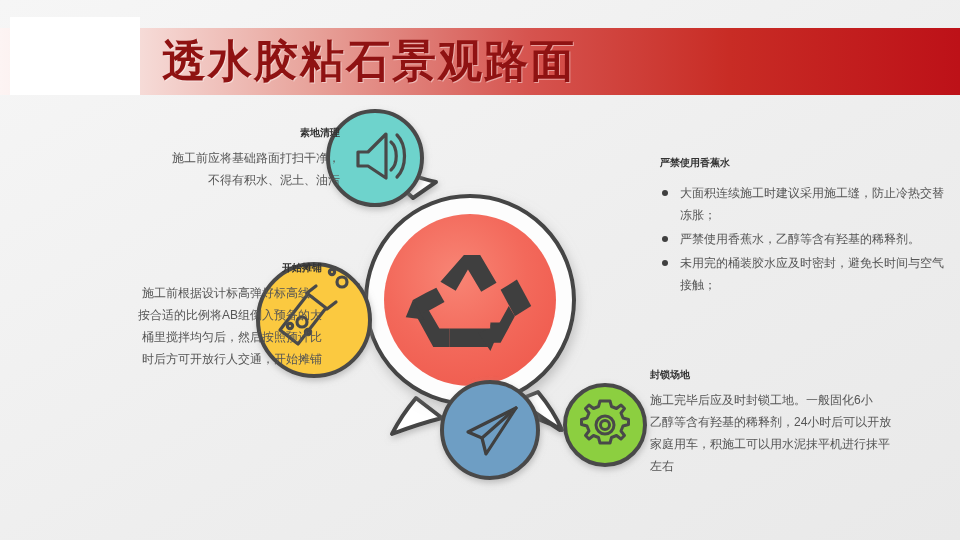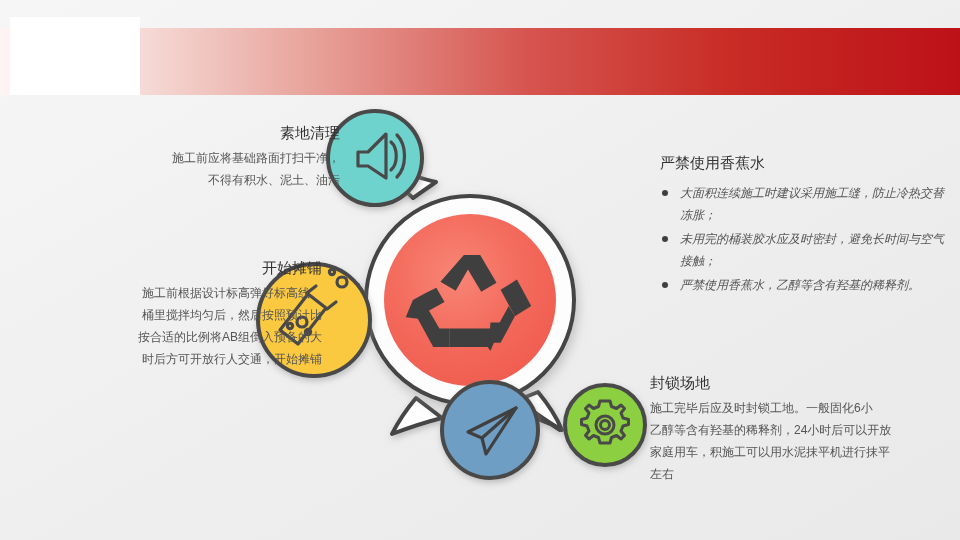--- a/index.html
+++ b/index.html
@@ -29,50 +29,51 @@
     text-shadow:1px 1px 0 rgba(255,255,255,.45);
   }
 
   
   .graphic{position:absolute;left:250px;top:100px;width:440px;height:400px;}
   .graphic svg{display:block;}
 
   
   .blk{position:absolute;color:#4a4a4a;}
   .blk .hd{
-    font-weight:normal;color:#333333;
-    font-size:15px;line-height:22px;margin-bottom:3px;
+    font-weight:bold;color:#333333;
+    font-size:10px;line-height:22px;margin-bottom:3px;
   }
   .blk .ln{font-size:12px;line-height:22px;color:#555555;white-space:nowrap;}
 
   .blk-right{text-align:right;}
   .blk-left{text-align:left;}
 
   #b-sudi   {left:90px; top:122px; width:250px;}
   #b-jiaoban{left:22px; top:257px; width:300px;}
   #b-tanping{left:100px;top:420px; width:330px;}
   #b-zhuyi  {left:660px;top:152px; width:290px;}
-  #b-fengsuo{left:650px;top:372px; width:300px;}
+  #b-fengsuo{left:650px;top:364px; width:300px;}
 
   
   ul.bul{list-style:none;margin:8px 0 0 0;padding:0;}
-  ul.bul li{position:relative;padding-left:20px;margin-bottom:2px;font-style:italic;}
+  ul.bul li{position:relative;padding-left:20px;margin-bottom:2px;}
   ul.bul li .dot{
     position:absolute;left:2px;top:8px;width:6px;height:6px;
     border-radius:50%;background:#3f3f3f;
   }
   ul.bul li .ln{white-space:normal;}
 </style>
 </head>
 <body>
 
 <div id="slide">
 
   <div class="title-band"></div>
   <div class="title-white-block"></div>
+  <div class="title-text">透水胶粘石景观路面</div>
 
   <div class="graphic">
     <svg width="440" height="400" viewBox="0 0 440 400" xmlns="http://www.w3.org/2000/svg">
       <defs>
         <radialGradient id="redgrad" cx="42%" cy="35%" r="75%">
           <stop offset="0%" stop-color="#f88575"></stop>
           <stop offset="55%" stop-color="#f3695b"></stop>
           <stop offset="100%" stop-color="#ef5a4d"></stop>
         </radialGradient>
         <filter id="softshadow" x="-40%" y="-40%" width="180%" height="180%">
@@ -154,40 +155,40 @@
 
   <div class="blk blk-right" id="b-sudi">
     <div class="hd">素地清理</div>
     <div class="ln">施工前应将基础路面打扫干净，</div>
     <div class="ln">不得有积水、泥土、油污</div>
   </div>
 
   <div class="blk blk-right" id="b-jiaoban">
     <div class="hd">开始摊铺</div>
     <div class="ln">施工前根据设计标高弹好标高线。</div>
+    <div class="ln">按合适的比例将AB组倒入预备的大</div>
     <div class="ln">桶里搅拌均匀后，然后按照预计比</div>
-    <div class="ln">按合适的比例将AB组倒入预备的大</div>
     <div class="ln">时后方可开放行人交通，开始摊铺</div>
   </div>
 
 
   <div class="blk blk-left" id="b-zhuyi">
     <div class="hd">严禁使用香蕉水</div>
     <ul class="bul">
       <li>
         <span class="dot"></span>
         <span class="ln">大面积连续施工时建议采用施工缝，防止冷热交替冻胀；</span>
       </li>
       <li>
         <span class="dot"></span>
-        <span class="ln">未用完的桶装胶水应及时密封，避免长时间与空气接触；</span>
+        <span class="ln">严禁使用香蕉水，乙醇等含有羟基的稀释剂。</span>
       </li>
       <li>
         <span class="dot"></span>
-        <span class="ln">严禁使用香蕉水，乙醇等含有羟基的稀释剂。</span>
+        <span class="ln">未用完的桶装胶水应及时密封，避免长时间与空气接触；</span>
       </li>
     </ul>
   </div>
 
   <div class="blk blk-left" id="b-fengsuo">
     <div class="hd">封锁场地</div>
     <div class="ln">施工完毕后应及时封锁工地。一般固化6小</div>
     <div class="ln">乙醇等含有羟基的稀释剂，24小时后可以开放</div>
     <div class="ln">家庭用车，积施工可以用水泥抹平机进行抹平</div>
     <div class="ln">左右</div>

